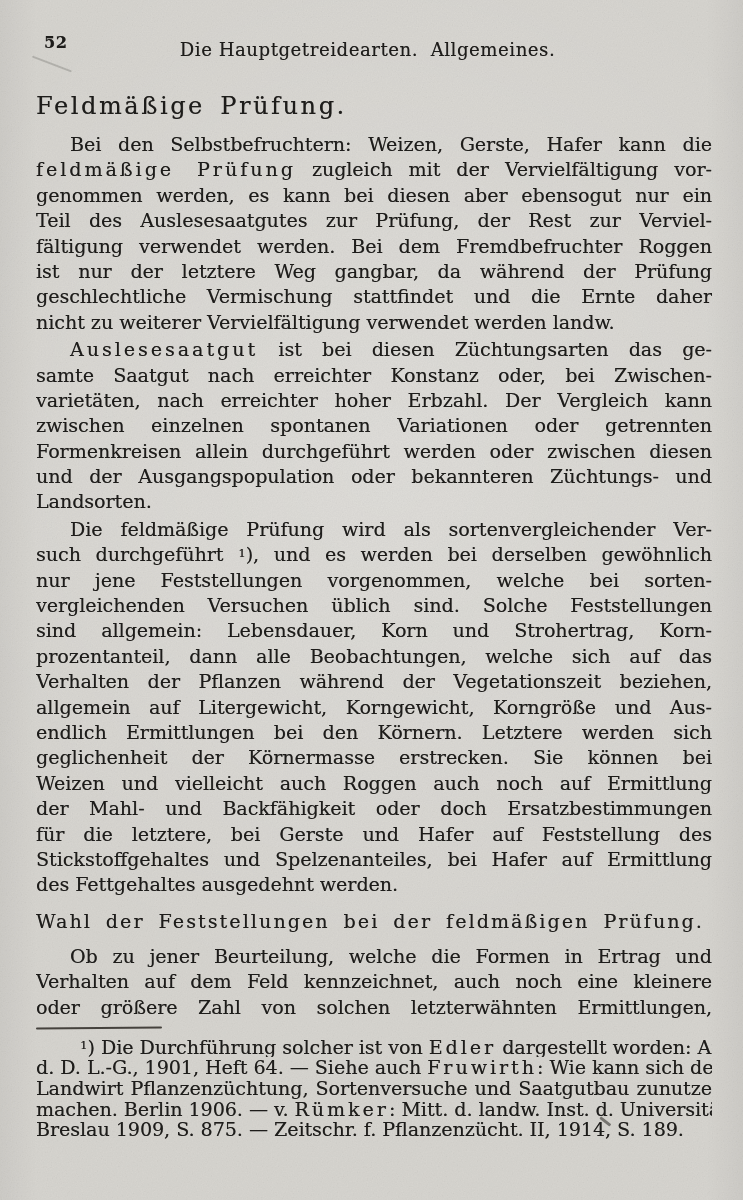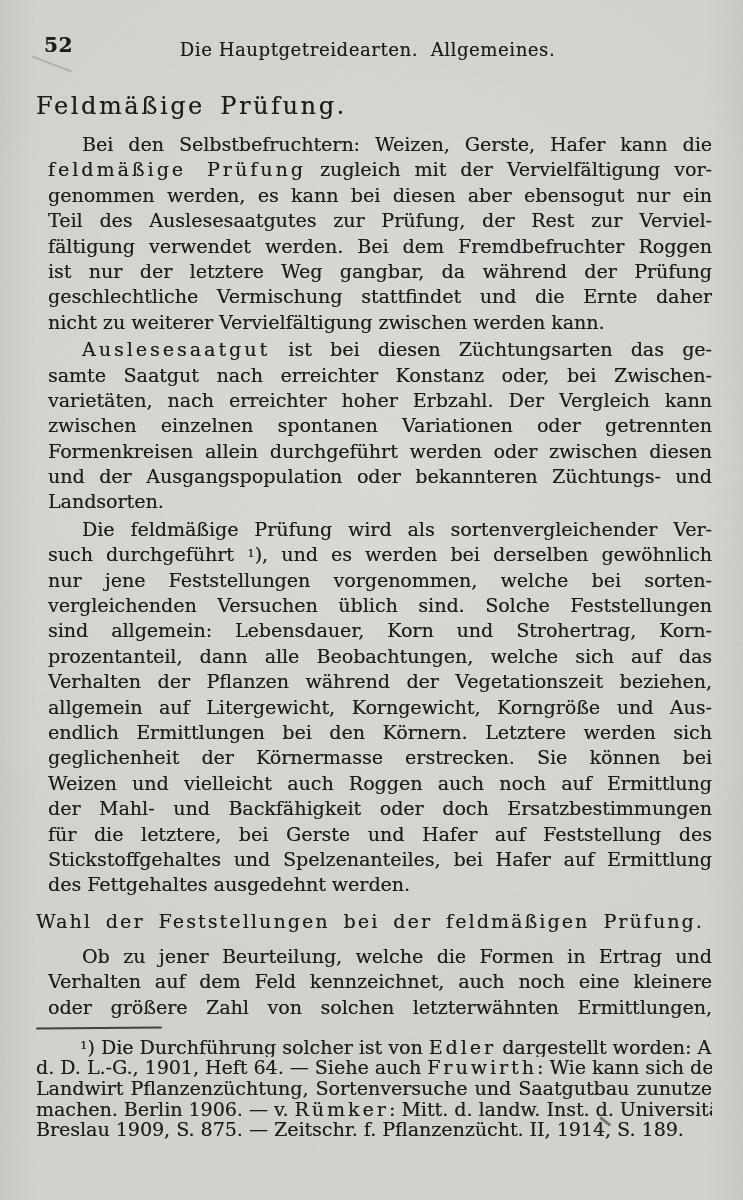--- a/index.html
+++ b/index.html
@@ -13,32 +13,32 @@
     background:
       radial-gradient(120% 85% at 52% 38%, rgba(255,255,255,0.20) 0%, rgba(255,255,255,0) 55%),
       radial-gradient(145% 120% at 50% 50%, rgba(0,0,0,0) 62%, rgba(56,52,46,0.11) 100%),
       linear-gradient(90deg, rgba(0,0,0,0.045) 0%, rgba(0,0,0,0) 5%, rgba(0,0,0,0) 95%, rgba(0,0,0,0.045) 100%),
       #d7d5d0;
   }
   .grain{position:absolute;inset:0;opacity:0.13;mix-blend-mode:multiply;pointer-events:none;}
   .ink{text-shadow:0.25px 0.25px 0.4px rgba(25,24,22,0.55);}
   .pagenum{
     position:absolute;left:44px;top:33px;
-    font-size:20px;font-weight:bold;letter-spacing:0.5px;
+    font-size:16px;font-weight:bold;letter-spacing:0.5px;
   }
   .runhead{
     position:absolute;left:0;right:8px;top:39px;
     text-align:center;font-size:18px;white-space:pre;letter-spacing:0.6px;
   }
   .content{position:absolute;left:36px;top:92px;width:676px;}
   .title{
     font-size:24px;line-height:28px;
     letter-spacing:2.6px;word-spacing:5px;margin:0 0 12px 0;
   }
-  .para{font-size:19px;line-height:25.4px;margin:0 0 2px 12px;}
+  .para{font-size:19px;line-height:25.4px;margin:0 0 2px 0;}
   .line{
     text-align:justify;text-align-last:justify;
     height:25.4px;overflow:hidden;white-space:nowrap;
   }
   .line.no-j{text-align:left;text-align-last:left;}
   .line.ind{text-indent:34px;}
   .sperr{letter-spacing:3px;word-spacing:4px;}
   .sup{font-size:0.62em;position:relative;top:-0.40em;letter-spacing:0;}
   .section-heading{
     font-size:19px;line-height:26px;height:26px;overflow:hidden;
@@ -85,21 +85,21 @@
     <div class="title">Feldmäßige Prüfung.</div>
 
   <div class="para">
         <div class="line ind"><span>Bei den Selbstbefruchtern: Weizen, Gerste, Hafer kann die</span></div>
         <div class="line"><span class="sperr">feldmäßige Prüfung</span><span> zugleich mit der Vervielfältigung vor-</span></div>
         <div class="line"><span>genommen werden, es kann bei diesen aber ebensogut nur ein</span></div>
         <div class="line"><span>Teil des Auslesesaatgutes zur Prüfung, der Rest zur Verviel-</span></div>
         <div class="line"><span>fältigung verwendet werden.  Bei dem Fremdbefruchter Roggen</span></div>
         <div class="line"><span>ist nur der letztere Weg gangbar, da während der Prüfung</span></div>
         <div class="line"><span>geschlechtliche Vermischung stattfindet und die Ernte daher</span></div>
-        <div class="line no-j"><span>nicht zu weiterer Vervielfältigung zwischen werden kann.</span></div>
+        <div class="line no-j"><span>nicht zu weiterer Vervielfältigung verwendet werden landw.</span></div>
       </div>
       <div class="para">
         <div class="line ind"><span class="sperr">Auslesesaatgut</span><span> ist bei diesen Züchtungsarten das ge-</span></div>
         <div class="line"><span>samte Saatgut nach erreichter Konstanz oder, bei Zwischen-</span></div>
         <div class="line"><span>varietäten, nach erreichter hoher Erbzahl.  Der Vergleich kann</span></div>
         <div class="line"><span>zwischen einzelnen spontanen Variationen oder getrennten</span></div>
         <div class="line"><span>Formenkreisen allein durchgeführt werden oder zwischen diesen</span></div>
         <div class="line"><span>und der Ausgangspopulation oder bekannteren Züchtungs- und</span></div>
         <div class="line no-j"><span>Landsorten.</span></div>
       </div>

